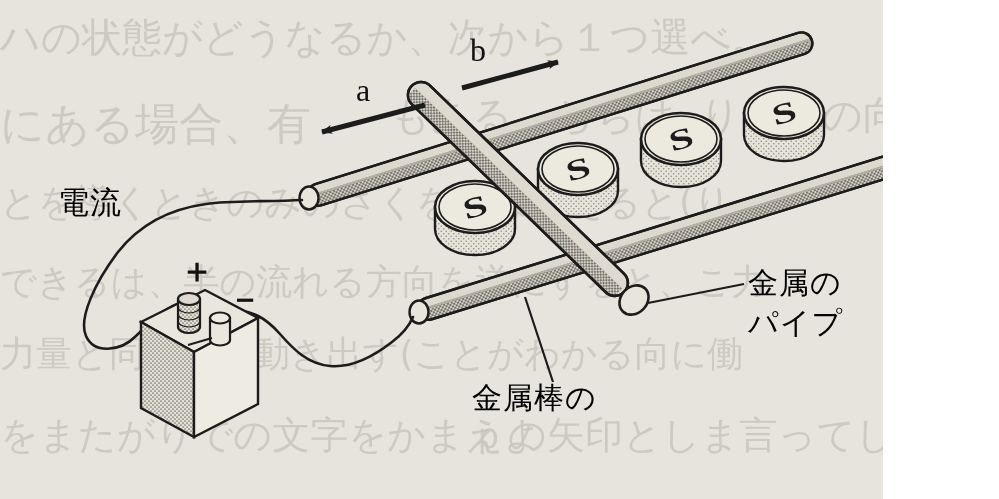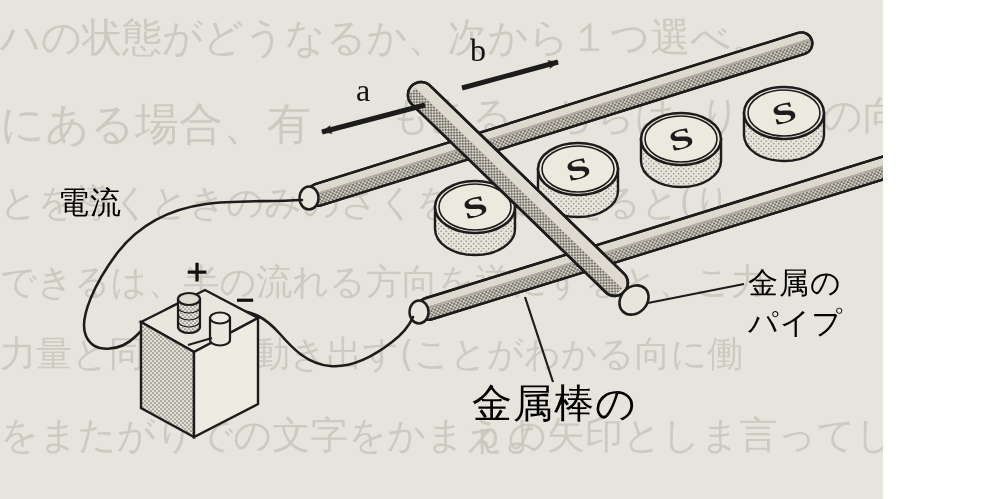--- a/index.html
+++ b/index.html
@@ -186,15 +186,15 @@
 
   <div class="lbl-serif" style="left:470px;top:32px;font-size:32px;">b</div>
 
   <div class="lbl-serif" style="left:180px;top:248px;font-size:34px;font-weight:600;">＋</div>
 
   <div class="lbl-serif" style="left:228px;top:276px;font-size:34px;font-weight:600;">－</div>
 
   <div class="lbl" style="left:748px;top:265px;font-size:30px;letter-spacing:1px;">金属の</div>
   <div class="lbl" style="left:748px;top:305px;font-size:30px;letter-spacing:1px;">パイプ</div>
 
-  <div class="lbl" style="left:472px;top:380px;font-size:40px;letter-spacing:1px;text-align:right;">金属棒の</div>
+  <div class="lbl" style="left:472px;top:380px;font-size:30px;letter-spacing:1px;text-align:right;">金属棒の</div>
 
 </div>
 
 </body></html>

